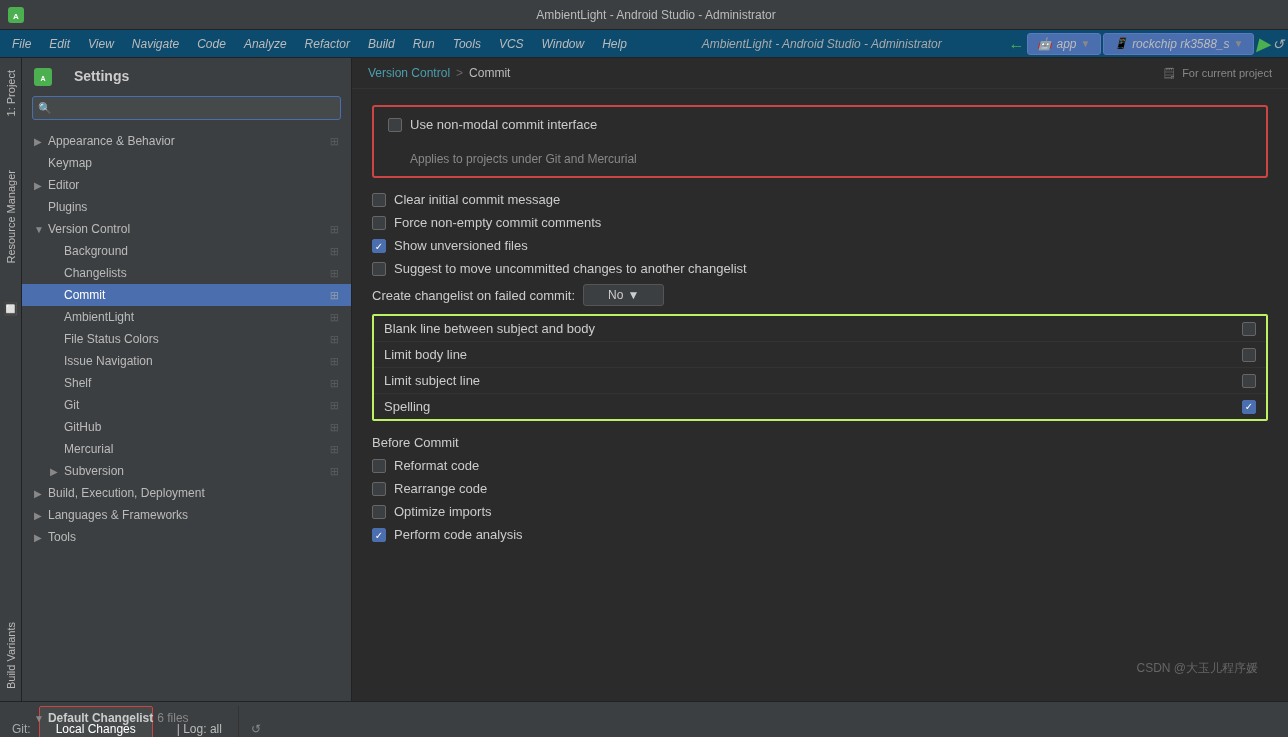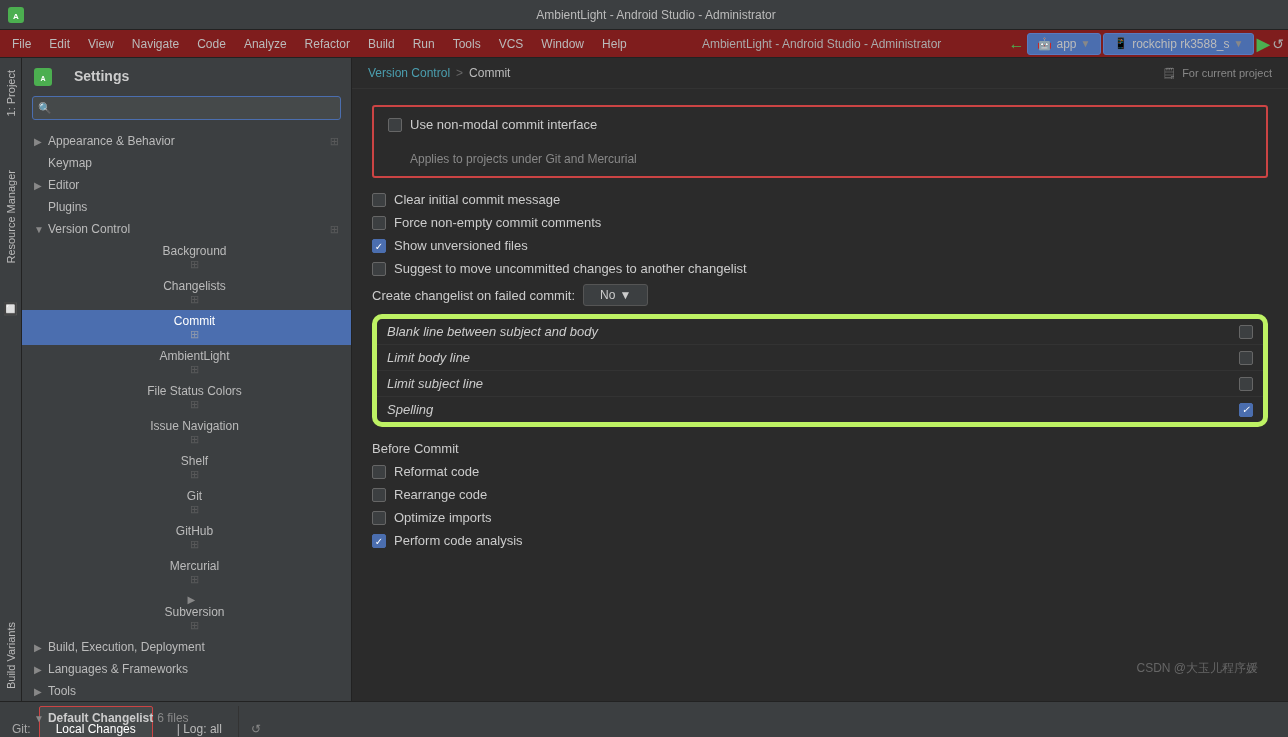--- a/index.html
+++ b/index.html
@@ -33,27 +33,28 @@
     }
     .title-bar-title {
       color: #bbbbbb;
       font-size: 12px;
       flex: 1;
       text-align: center;
     }
 
     
     .menu-bar {
-      background: #7f1d1d;
+      background: #0c4a6e;
       height: 28px;
       display: flex;
       align-items: center;
       padding: 0 4px;
       gap: 2px;
       border-bottom: 1px solid #222;
+      font-style: italic;
     }
     .menu-item {
       color: #bbbbbb;
       padding: 2px 8px;
       font-size: 12px;
       cursor: pointer;
       border-radius: 3px;
     }
     .toolbar-spacer { flex: 1; }
     .toolbar-btn {
@@ -167,21 +168,20 @@
       flex-shrink: 0;
     }
     .tree-item .item-label { flex: 1; }
     .tree-item .copy-icon {
       color: #666;
       font-size: 11px;
       opacity: 0.7;
     }
     .tree-item-child {
       padding-left: 28px;
-      flex-direction: column;
     }
 
     
     .content-area {
       flex: 1;
       background: #2b2b2b;
       display: flex;
       flex-direction: column;
     }
     .breadcrumb {
@@ -248,32 +248,31 @@
       margin: 14px 0 8px;
       font-weight: normal;
     }
 
     
     .dropdown-select {
       background: #3c3f41;
       border: 1px solid #555;
       border-radius: 3px;
       color: #cccccc;
-      padding: 3px 16px;
+      padding: 3px 24px;
       font-size: 12px;
       cursor: pointer;
       display: flex; align-items: center; gap: 4px;
     }
 
     
     .inspection-table {
-      border: 5px solid #bef264;
-      border-radius: 10px;
+      border: 2px solid #bef264;
+      border-radius: 2px;
       margin-bottom: 14px;
-      font-style: italic;
     }
     .inspection-row {
       display: flex;
       align-items: center;
       padding: 5px 10px;
       border-bottom: 1px solid #333;
     }
     .inspection-row:last-child { border-bottom: none; justify-content: flex-end; }
     .inspection-label { flex: 1; font-size: 13px; color: #cccccc; }
     .inspection-cb {

